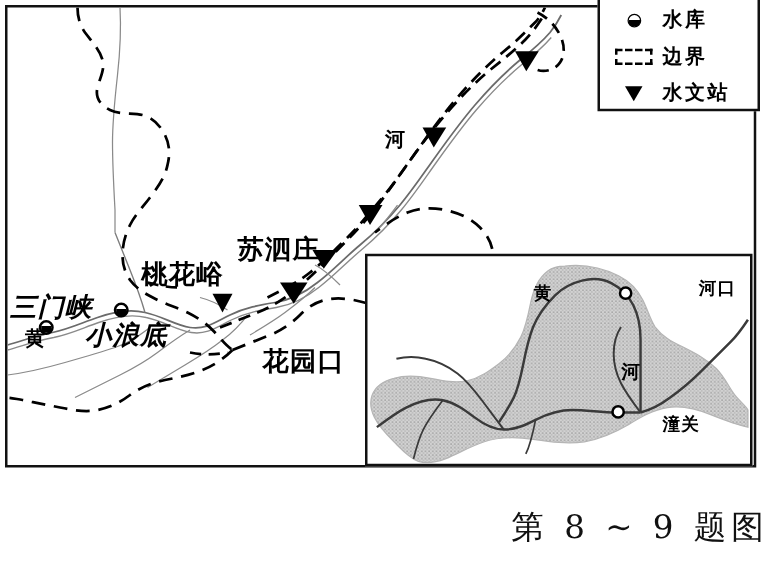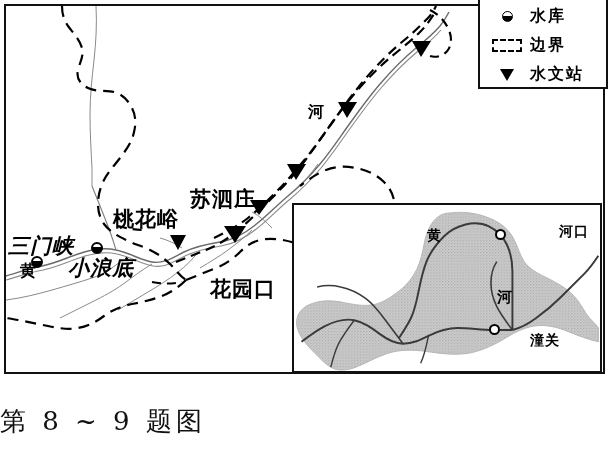--- a/index.html
+++ b/index.html
@@ -55,21 +55,21 @@
   .sym-boundary{
     width:30px;height:13px;border:2px dashed #000;box-sizing:border-box;
   }
   
   .inset-frame{
     position:absolute;left:292px;top:203px;width:310px;height:170px;
     border:2px solid #111;box-sizing:border-box;background:#fff;overflow:hidden;
   }
   .inset-inner{position:absolute;left:0;top:0;width:100%;height:100%;}
   .caption{
-    position:absolute;left:0;top:404px;width:615px;text-align:left;
+    position:absolute;left:0;top:404px;width:615px;text-align:right;
     font-family:"DejaVu Serif","Liberation Serif",serif;
     font-size:26px;color:#111;letter-spacing:4px;
   }
   .marker-reservoir{
     position:absolute;width:12px;height:12px;margin-left:-6px;margin-top:-6px;
     border:2px solid #000;border-radius:50%;box-sizing:border-box;
     background:linear-gradient(to bottom,#fff 0%,#fff 40%,#000 40%,#000 100%);
   }
   .marker-hollow{
     position:absolute;width:11px;height:11px;margin-left:-5.5px;margin-top:-5.5px;

